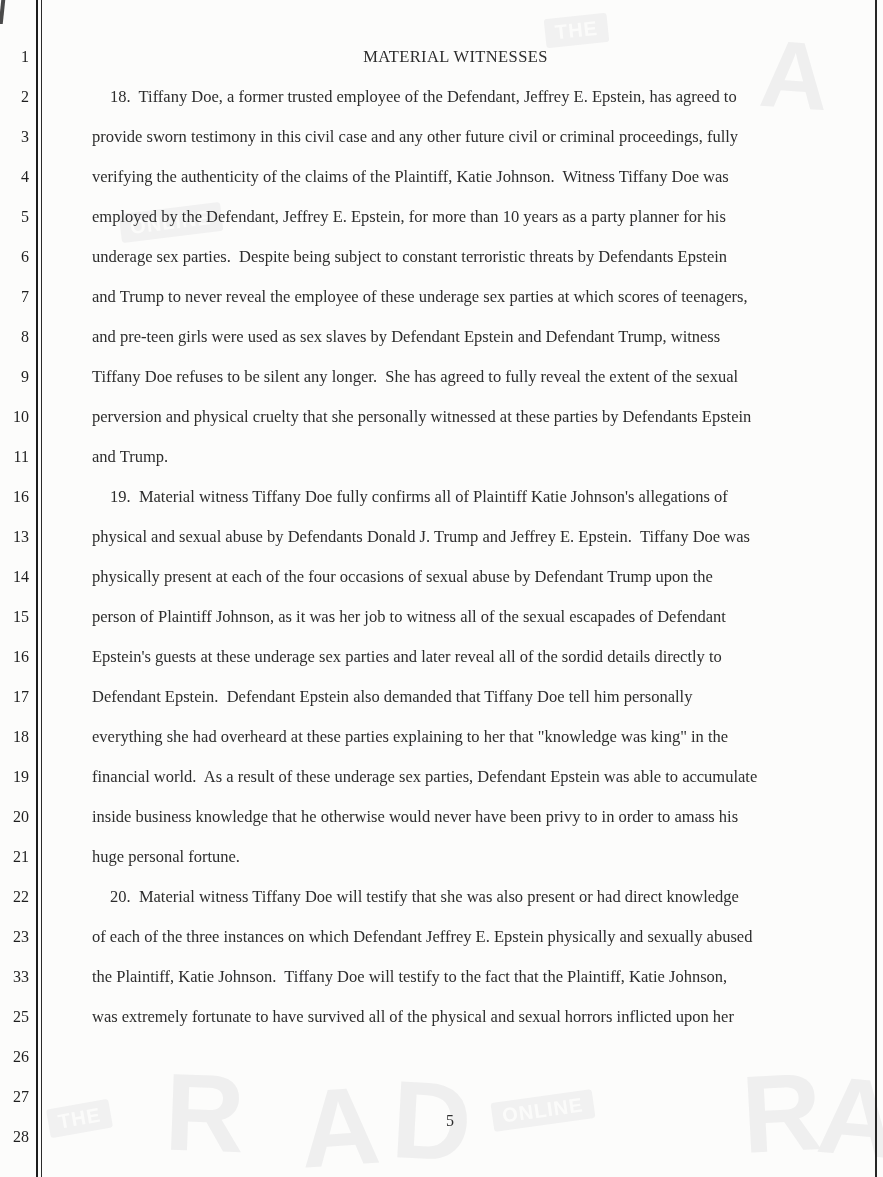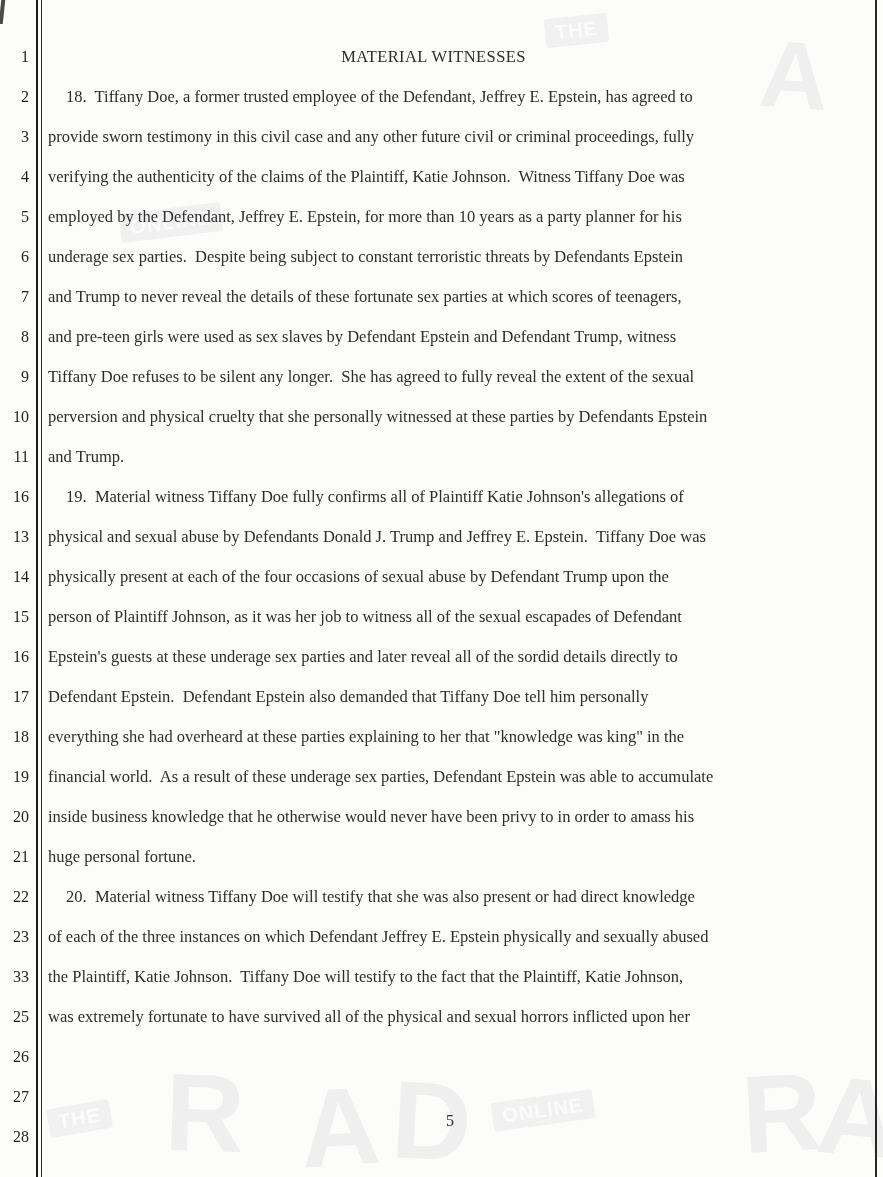--- a/index.html
+++ b/index.html
@@ -60,20 +60,21 @@
 
   
   .content {
     position: absolute; z-index: 1;
     left: 48px; top: 37px; width: 826px;
     font-size: 16.5px;
   }
   .content .line {
     height: 40px; line-height: 40px;
     white-space: pre;
+    margin-left: 44px;
   }
   .content .line.indent { padding-left: 18px; }
   .content .line.center { text-align: center; padding-right: 55px;
                           letter-spacing: 0.4px; }
 
   .page-number {
     position: absolute; z-index: 1;
     left: 0; top: 1112px; width: 900px;
     text-align: center;
     font-size: 16px; color: #2d2d2d;
@@ -130,21 +131,21 @@
       <div class="num">28</div>
     </div>
 
   <div class="content">
       <div class="line center">MATERIAL WITNESSES</div>
       <div class="line indent">18.  Tiffany Doe, a former trusted employee of the Defendant, Jeffrey E. Epstein, has agreed to</div>
       <div class="line normal">provide sworn testimony in this civil case and any other future civil or criminal proceedings, fully</div>
       <div class="line normal">verifying the authenticity of the claims of the Plaintiff, Katie Johnson.  Witness Tiffany Doe was</div>
       <div class="line normal">employed by the Defendant, Jeffrey E. Epstein, for more than 10 years as a party planner for his</div>
       <div class="line normal">underage sex parties.  Despite being subject to constant terroristic threats by Defendants Epstein</div>
-      <div class="line normal">and Trump to never reveal the details of these fortunate sex parties at which scores of teenagers,</div>
+      <div class="line normal">and Trump to never reveal the employee of these underage sex parties at which scores of teenagers,</div>
       <div class="line normal">and pre-teen girls were used as sex slaves by Defendant Epstein and Defendant Trump, witness</div>
       <div class="line normal">Tiffany Doe refuses to be silent any longer.  She has agreed to fully reveal the extent of the sexual</div>
       <div class="line normal">perversion and physical cruelty that she personally witnessed at these parties by Defendants Epstein</div>
       <div class="line normal">and Trump.</div>
       <div class="line indent">19.  Material witness Tiffany Doe fully confirms all of Plaintiff Katie Johnson's allegations of</div>
       <div class="line normal">physical and sexual abuse by Defendants Donald J. Trump and Jeffrey E. Epstein.  Tiffany Doe was</div>
       <div class="line normal">physically present at each of the four occasions of sexual abuse by Defendant Trump upon the</div>
       <div class="line normal">person of Plaintiff Johnson, as it was her job to witness all of the sexual escapades of Defendant</div>
       <div class="line normal">Epstein's guests at these underage sex parties and later reveal all of the sordid details directly to</div>
       <div class="line normal">Defendant Epstein.  Defendant Epstein also demanded that Tiffany Doe tell him personally</div>

